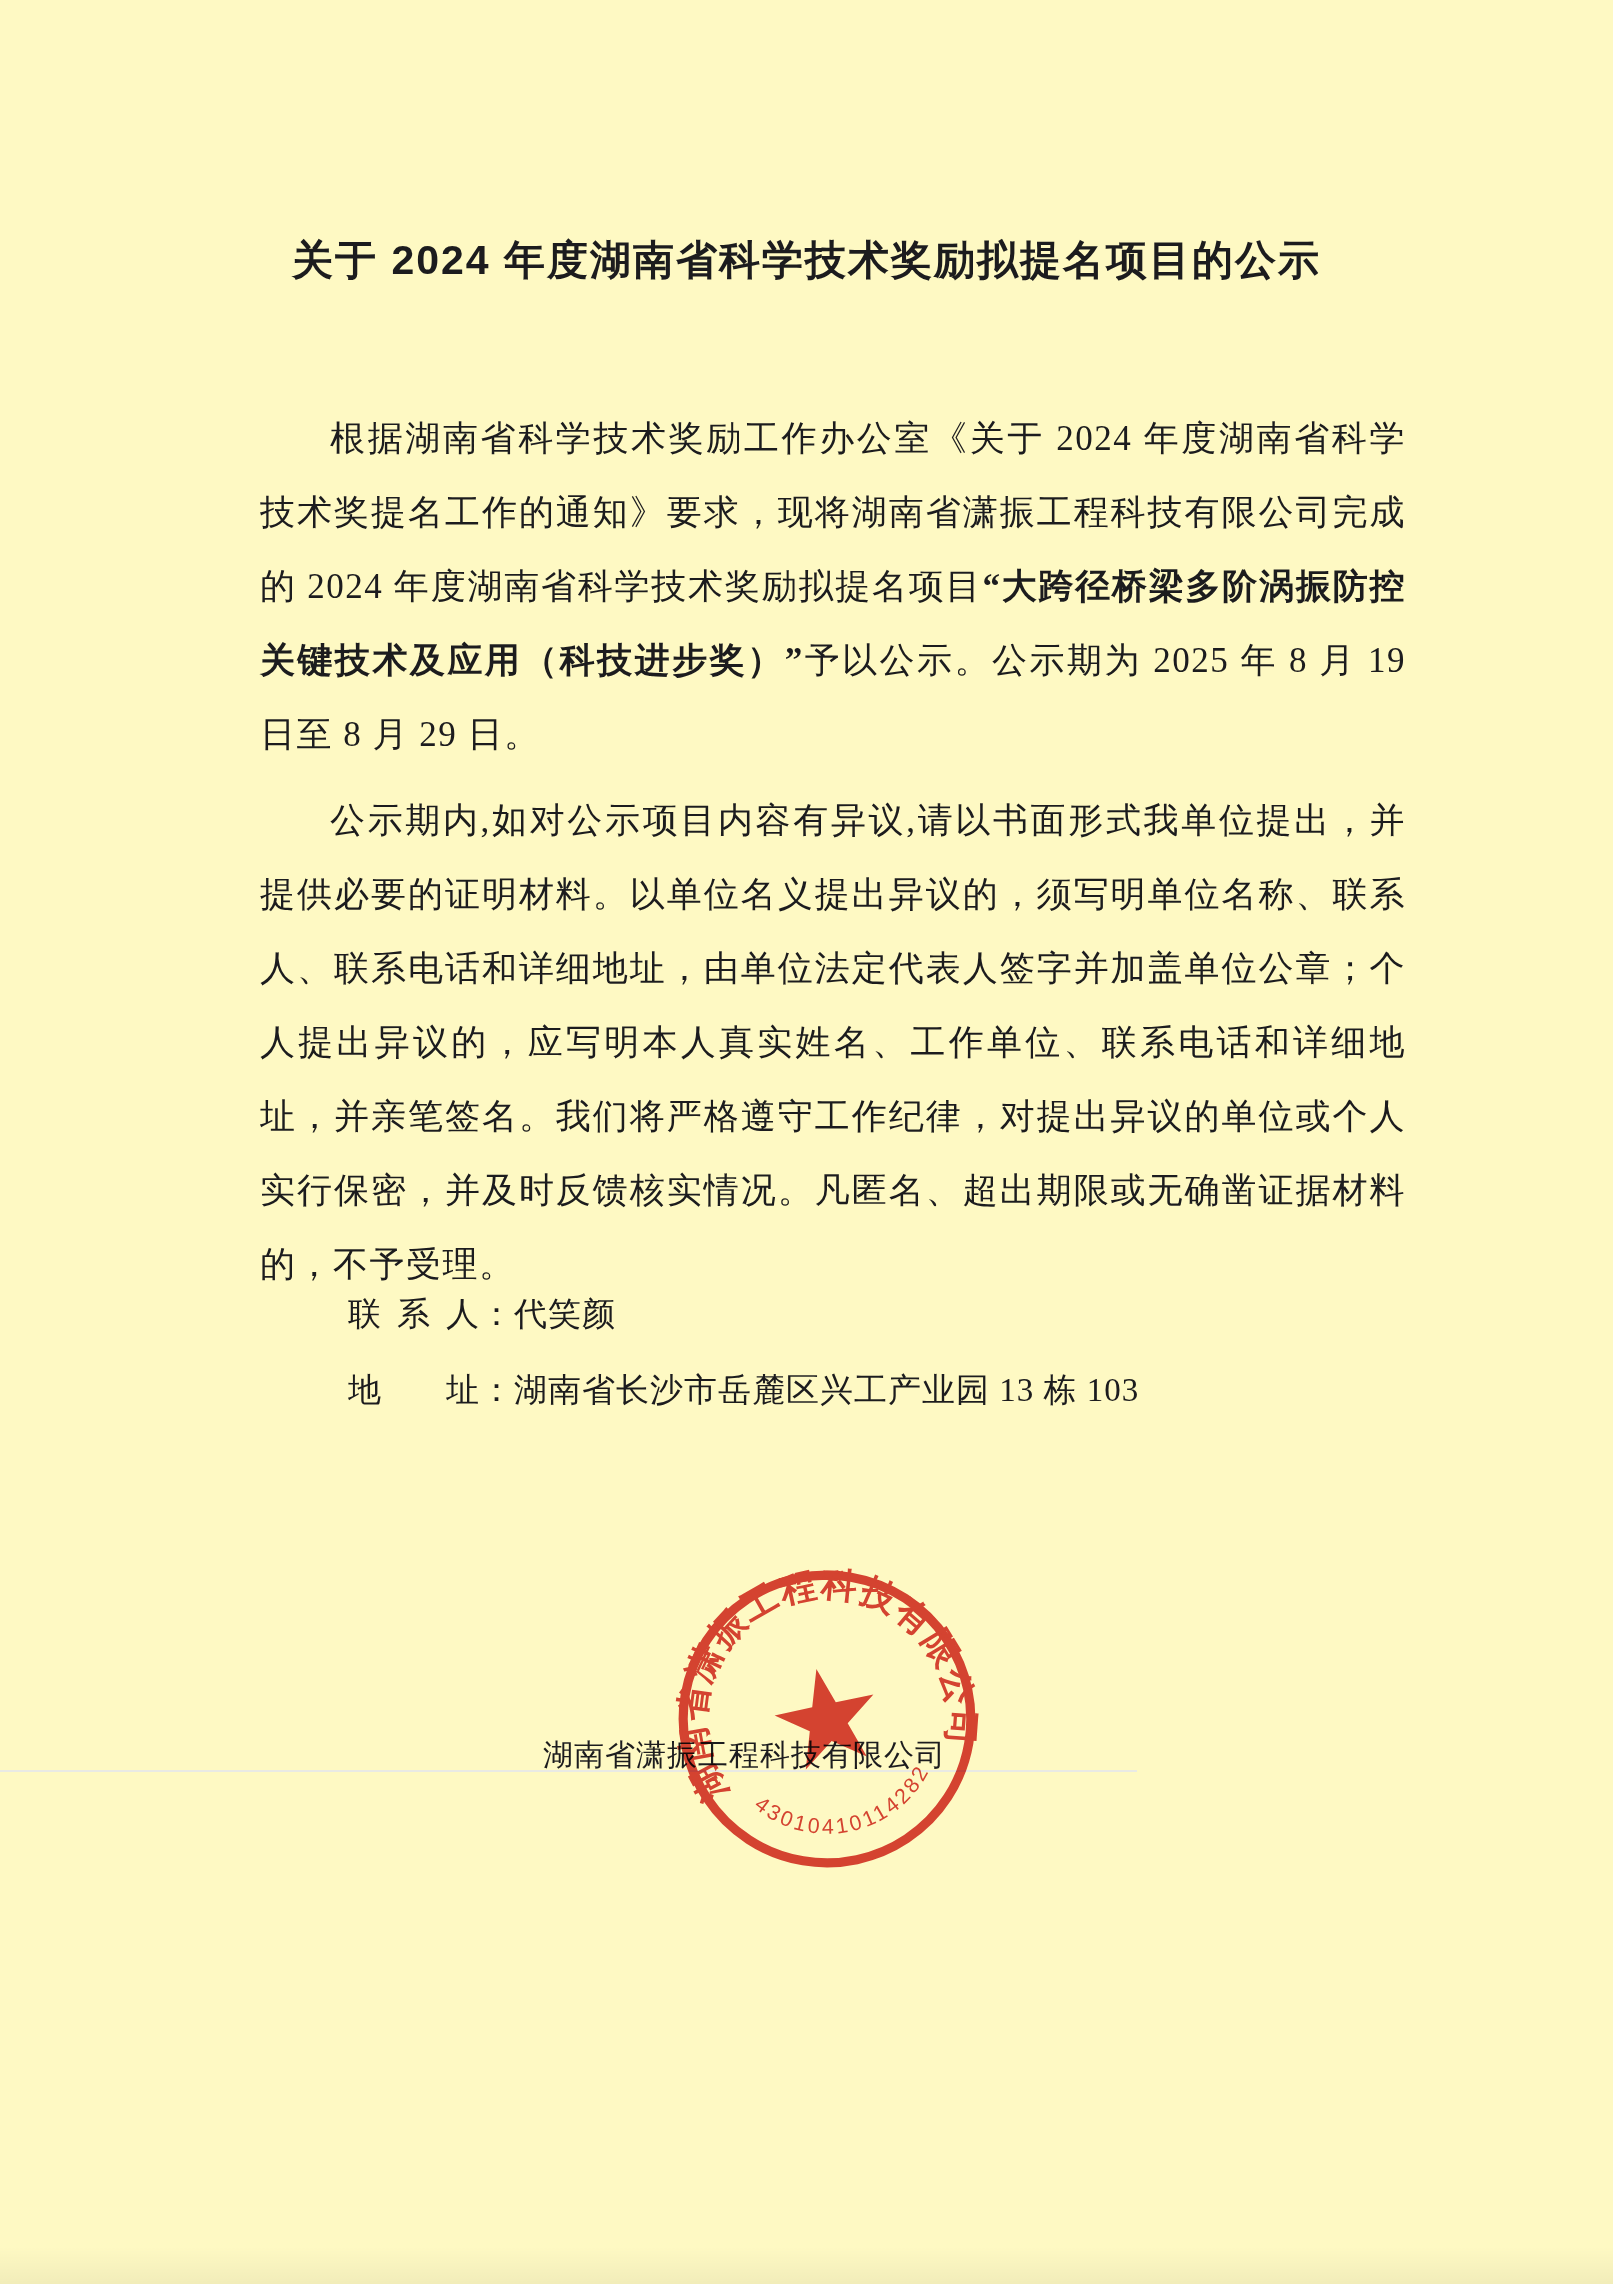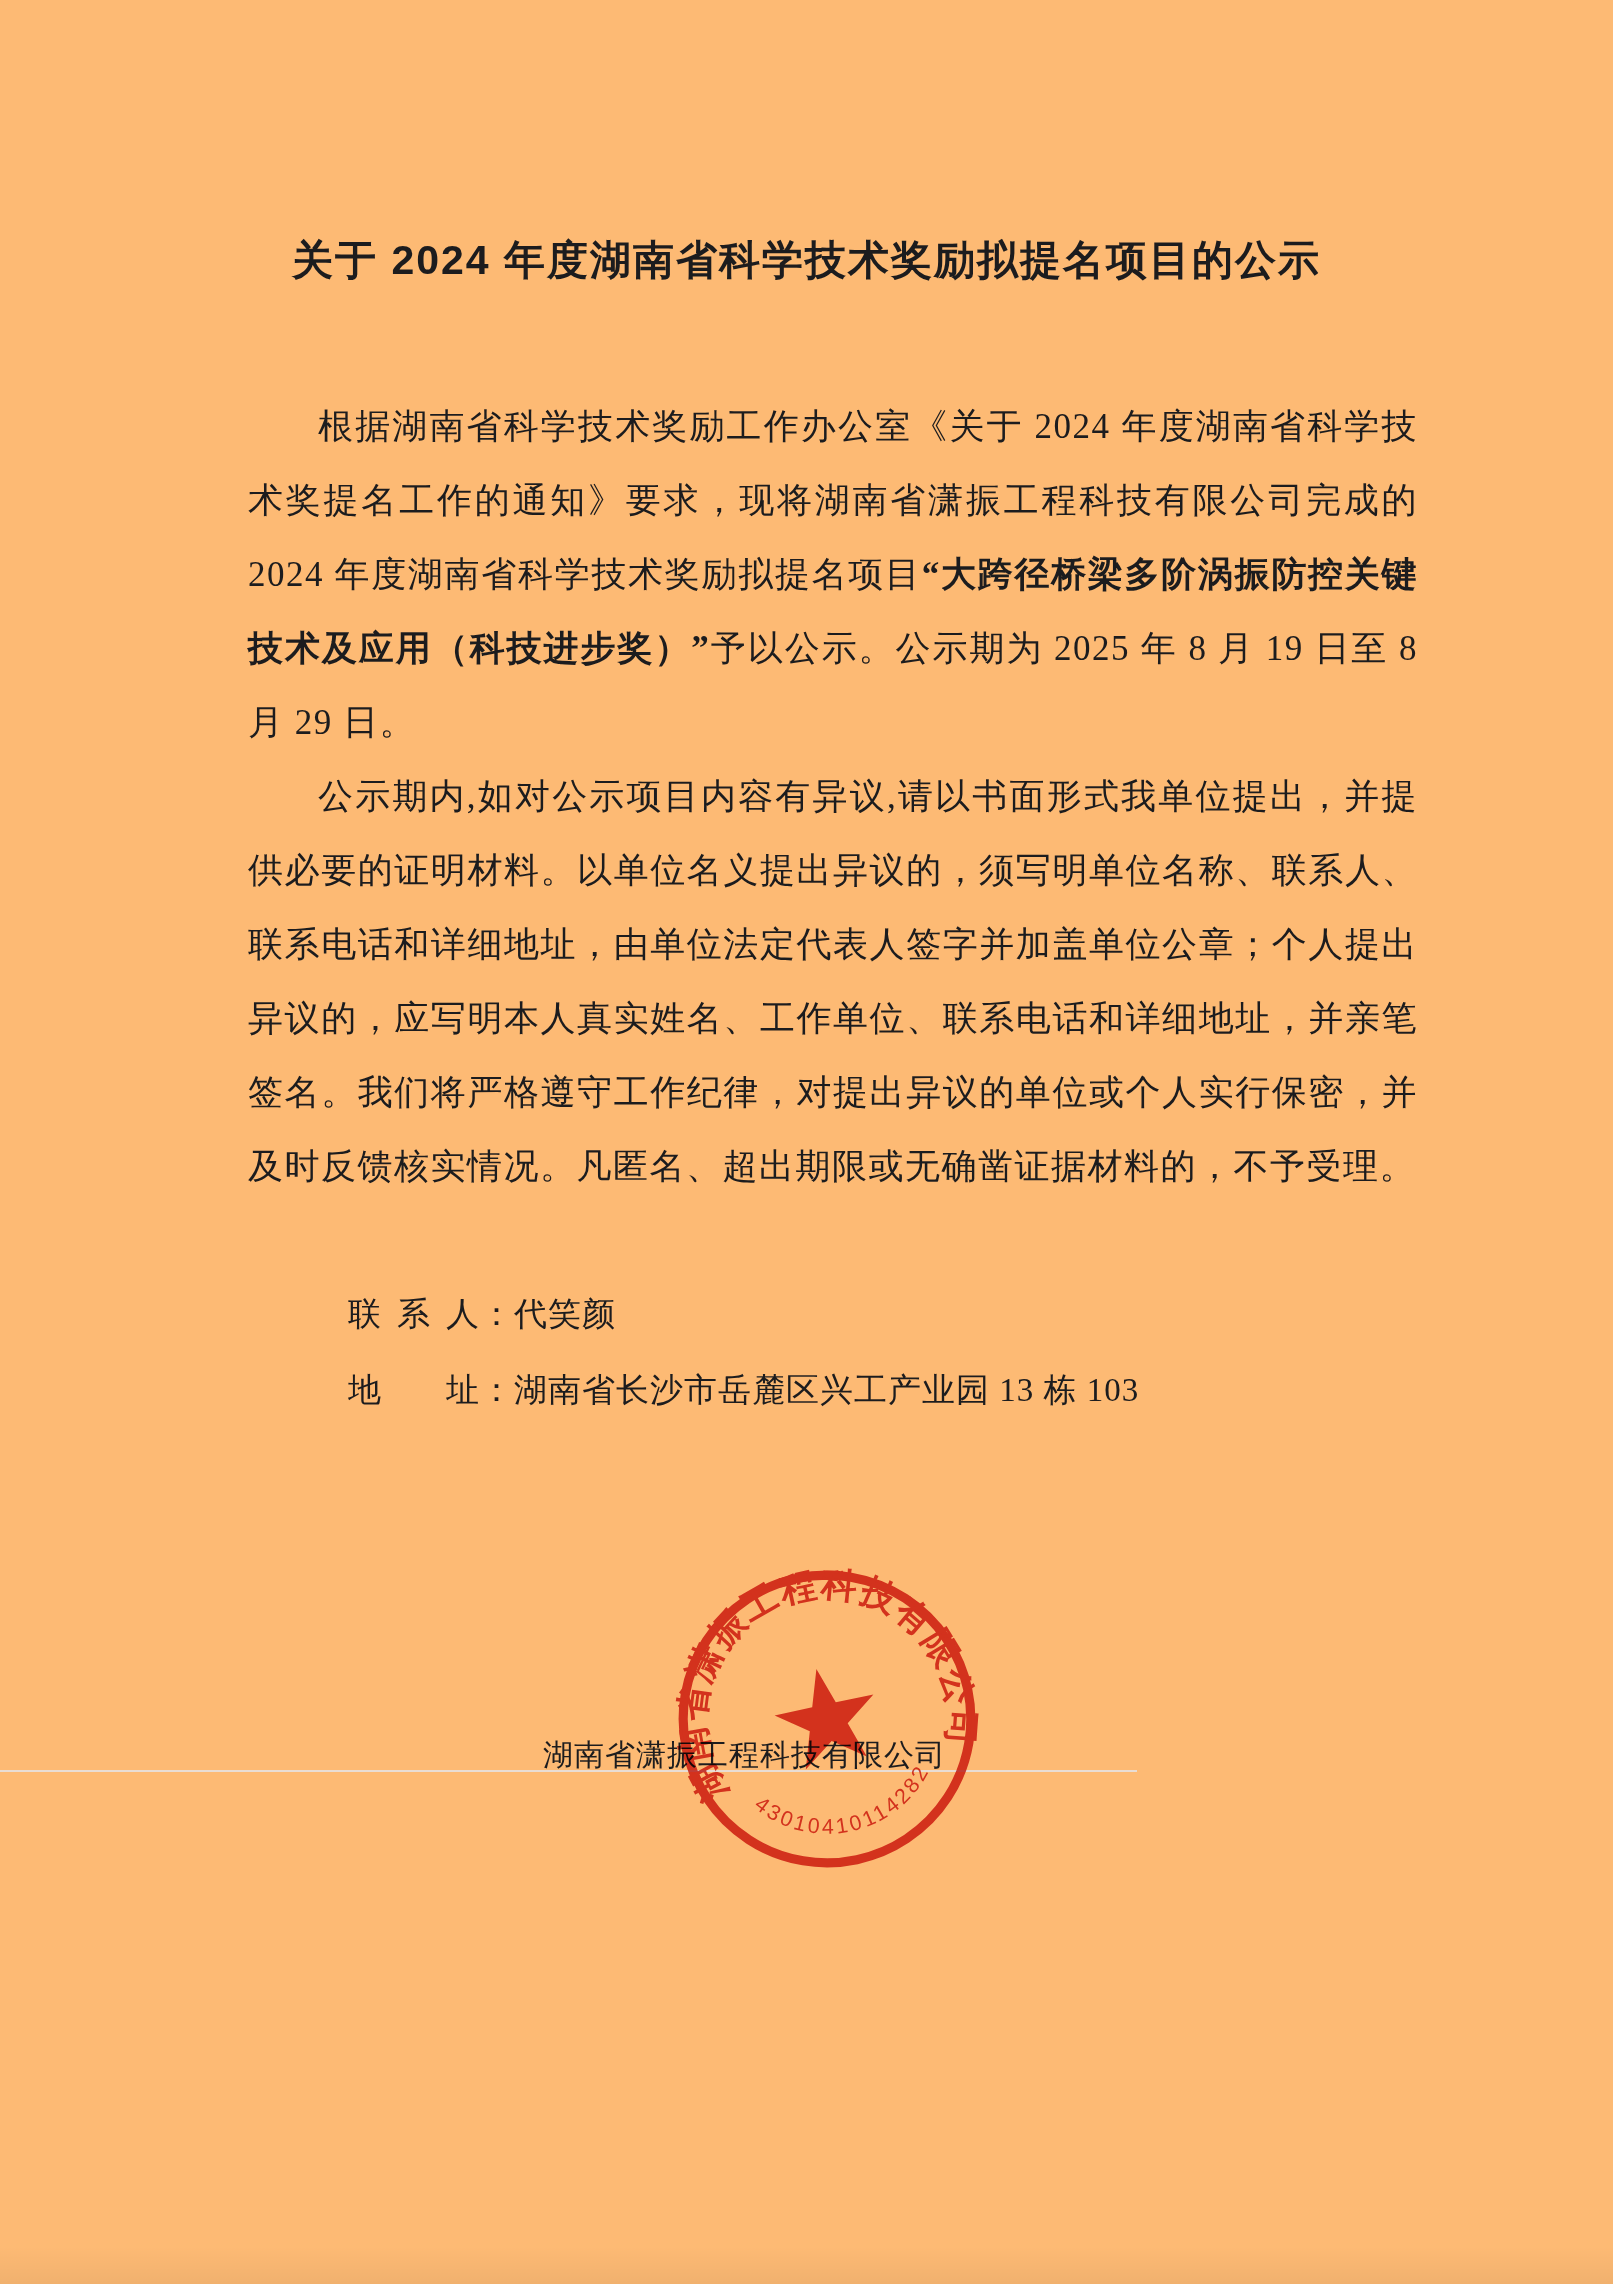--- a/index.html
+++ b/index.html
@@ -1,20 +1,20 @@
 <!DOCTYPE html>
 <html><head>
 <meta charset="utf-8">
 <style>
   html,body{margin:0;padding:0;background:#e8e8ea;}
   .page{
     position:relative;
     width:1613px;height:2285px;
     margin:0 auto;
-    background:#fdba74;
+    background:#fef9c3;
     overflow:hidden;
     font-family:"Liberation Serif", serif;
     color:#1c1c1e;
   }
   .page::after{ 
     content:"";position:absolute;left:0;right:0;bottom:0;height:39px;
     background:linear-gradient(to bottom, rgba(0,0,0,0), rgba(0,0,0,0.05));
     pointer-events:none;
   }
   .title{
@@ -27,21 +27,21 @@
     margin:0;
   }
   .body-text-block{
     position:absolute;top:390px;left:248px;width:1170px;
     font-size:35px;
     line-height:74px;
     letter-spacing:1.5px;
     text-align:justify;
     text-justify:inter-character;
   }
-  .para{margin:0;text-indent:2em;}
+  .para{margin:12px;text-indent:2em;}
   .para .bold{font-weight:700;}
   .contacts{
     position:absolute;top:1276px;left:348px;width:1078px;
     font-size:33px;line-height:76px;letter-spacing:1px;
   }
   .contact-line{white-space:nowrap;}
   .clabel{
     display:inline-block;width:4em;
     text-align:justify;text-align-last:justify;
   }

